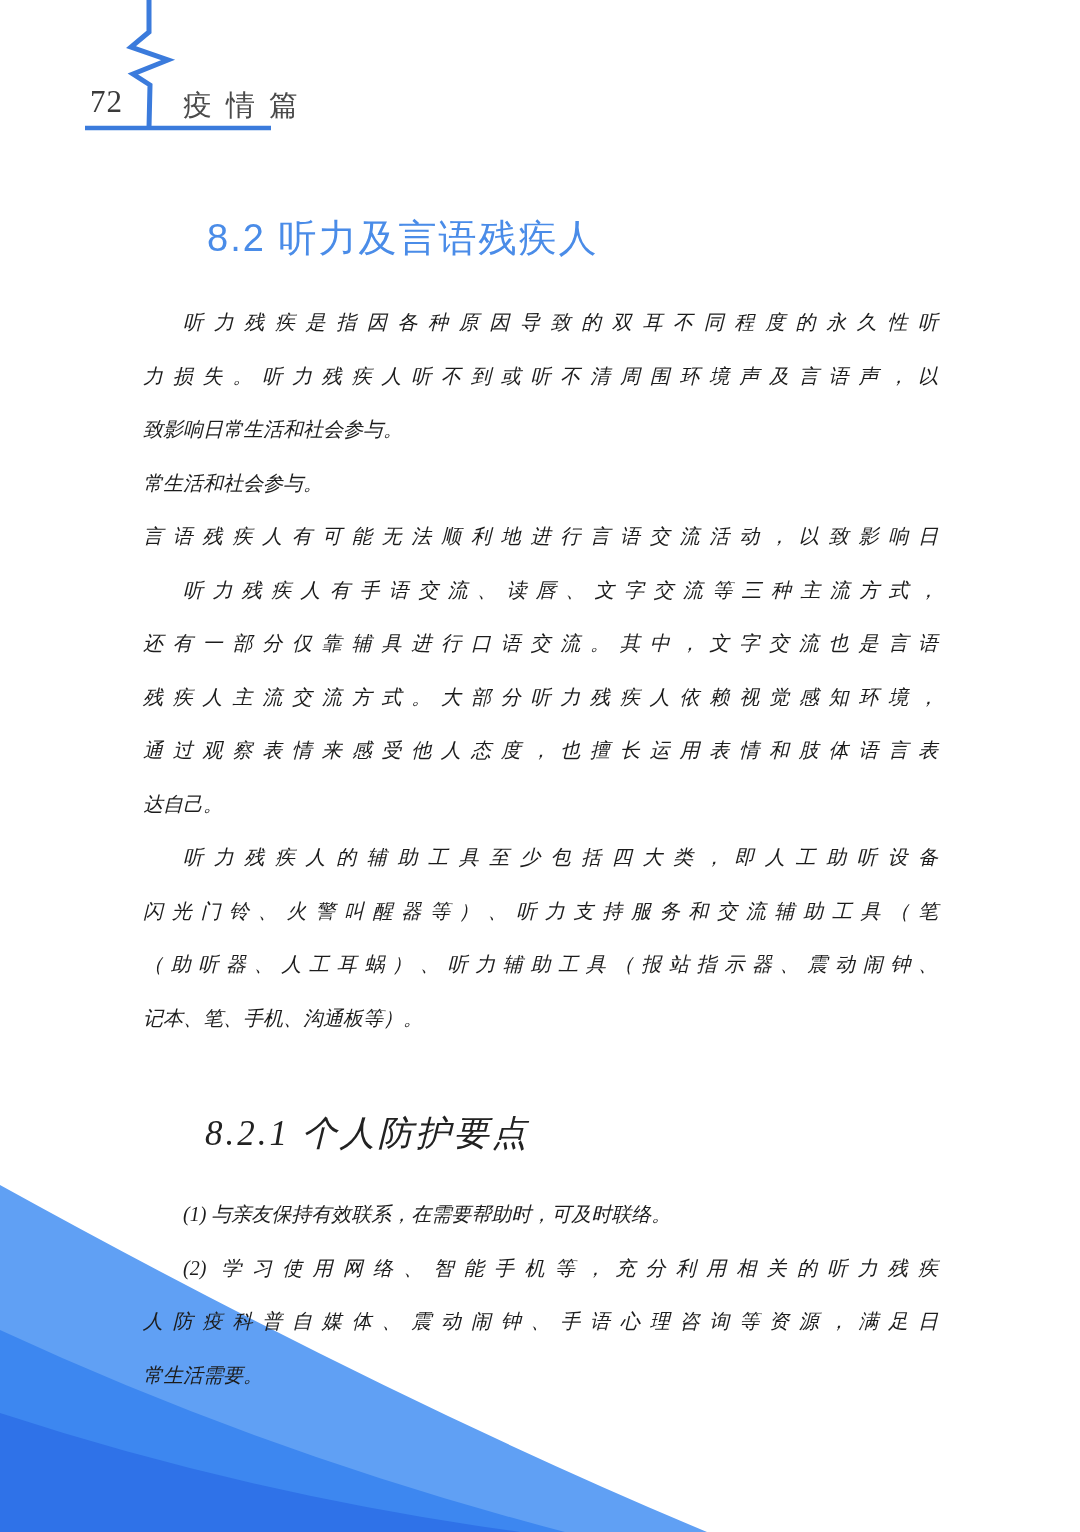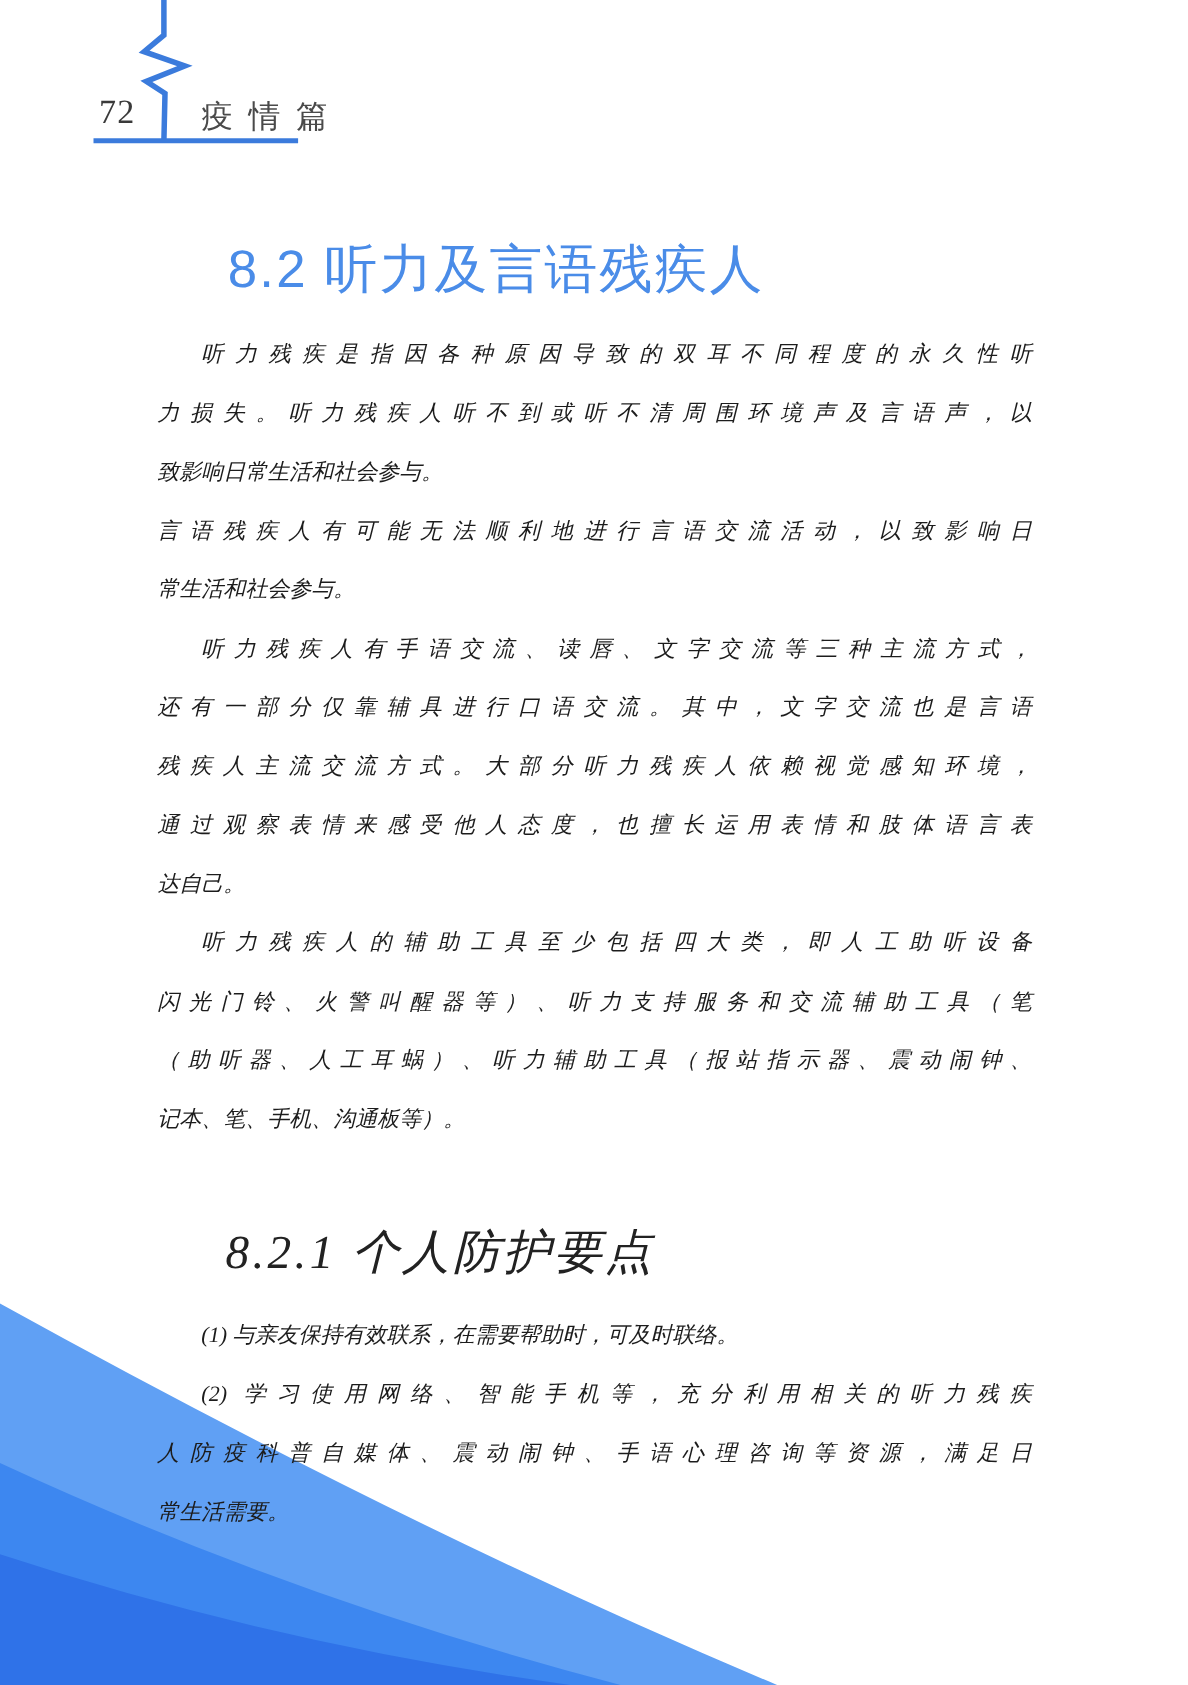--- a/index.html
+++ b/index.html
@@ -20,37 +20,37 @@
   }
   .section-label{
     position:absolute;left:183px;top:86px;
     font-size:29px;color:#4a4a4a;letter-spacing:14px;
   }
   
   #article{position:absolute;left:143px;top:0;width:795px;z-index:1;}
   h1.sec-heading{
     position:absolute;left:64px;top:213px;margin:0;
     font-family:"Liberation Sans","DejaVu Sans",sans-serif;
-    font-weight:normal;font-size:48px;letter-spacing:2px;
+    font-weight:normal;font-size:38px;letter-spacing:2px;
     color:#4a8ce8;white-space:nowrap;
   }
   #body-text{position:absolute;left:0;top:296px;width:795px;}
   #items-text{position:absolute;left:0;top:1188px;width:795px;}
   .line{
     height:53.5px;line-height:53.5px;font-size:20px;
     text-align:justify;text-align-last:justify;
     white-space:nowrap;
     font-style:italic;
   }
   .line.first{text-indent:2em;}
   .line.last{text-align-last:left;}
   h2.sub-heading{
     position:absolute;left:62px;top:1110px;margin:0;
     font-family:"Liberation Serif","DejaVu Serif",serif;
-    font-style:italic;font-weight:500;font-size:43px;letter-spacing:3px;
+    font-style:italic;font-weight:500;font-size:35px;letter-spacing:3px;
     color:#222222;white-space:nowrap;
   }
 </style>
 </head>
 <body>
 
 <svg id="waves" viewBox="0 0 1080 1532" xmlns="http://www.w3.org/2000/svg" aria-hidden="true">
   <path d="M 0 1185 Q 380 1395 707 1532 L 0 1532 Z" fill="#60a0f4"></path>
   <path d="M 0 1330 Q 270 1455 565 1532 L 0 1532 Z" fill="#3d87f0"></path>
   <path d="M 0 1413 Q 250 1495 520 1532 L 0 1532 Z" fill="#2f72e8"></path>
@@ -64,22 +64,22 @@
   <span class="page-number">72</span>
   <span class="section-label">疫情篇</span>
 </div>
 
 <div id="article">
   <h1 class="sec-heading">8.2 听力及言语残疾人</h1>
   <div id="body-text">
       <div class="line first">听力残疾是指因各种原因导致的双耳不同程度的永久性听</div>
       <div class="line">力损失。听力残疾人听不到或听不清周围环境声及言语声，以</div>
       <div class="line last">致影响日常生活和社会参与。</div>
+      <div class="line last">常生活和社会参与。</div>
       <div class="line">言语残疾人有可能无法顺利地进行言语交流活动，以致影响日</div>
-      <div class="line last">常生活和社会参与。</div>
       <div class="line first">听力残疾人有手语交流、读唇、文字交流等三种主流方式，</div>
       <div class="line">还有一部分仅靠辅具进行口语交流。其中，文字交流也是言语</div>
       <div class="line">残疾人主流交流方式。大部分听力残疾人依赖视觉感知环境，</div>
       <div class="line">通过观察表情来感受他人态度，也擅长运用表情和肢体语言表</div>
       <div class="line last">达自己。</div>
       <div class="line first">听力残疾人的辅助工具至少包括四大类，即人工助听设备</div>
       <div class="line">闪光门铃、火警叫醒器等）、听力支持服务和交流辅助工具（笔</div>
       <div class="line">（助听器、人工耳蜗）、听力辅助工具（报站指示器、震动闹钟、</div>
       <div class="line last">记本、笔、手机、沟通板等）。</div>
     </div>

